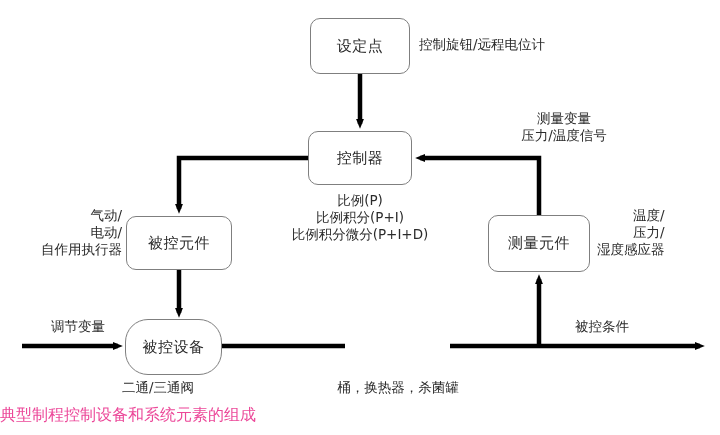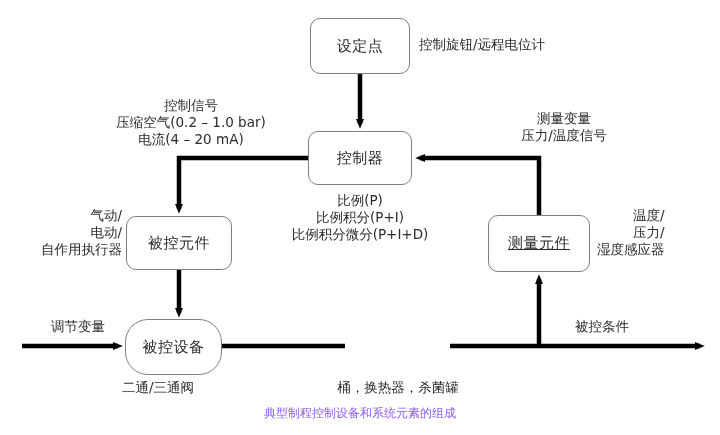--- a/index.html
+++ b/index.html
@@ -42,23 +42,23 @@
     font-size: 13.5px;
     line-height: 17px;
     white-space: pre;
     z-index: 4;
   }
   .anno.center { text-align: center; }
   .anno.right  { text-align: right; }
   .anno.left   { text-align: right; }
   .caption {
     position: absolute;
-    color: #8b5cf6;
-    font-size: 12px;
-    text-align: center;
+    color: #ec4899;
+    font-size: 16px;
+    text-align: left;
     width: 720px;
     left: 0;
     z-index: 4;
   }
 </style>
 </head>
 <body>
 
 <div id="diagram-root">
 
@@ -96,29 +96,26 @@
 
   <div class="node" style="left:126px; top:216px; width:106px; height:54px;">
     <span>被控元件</span>
   </div>
 
   <div class="node" style="left:125px; top:319px; width:97px; height:56px;border-radius:23px;">
     <span>被控设备</span>
   </div>
 
 
-  <div class="node" style="left:488px; top:215px; width:102px; height:57px;text-decoration:underline;">
+  <div class="node" style="left:488px; top:215px; width:102px; height:57px;">
     <span>测量元件</span>
   </div>
 
   <div class="anno left" style="left:419px; top:36px;">控制旋钮/远程电位计</div>
 
-  <div class="anno center" style="left:96px; top:97px; width:190px;">控制信号
-压缩空气(0.2 – 1.0 bar)
-电流(4 – 20 mA)</div>
 
   <div class="anno center" style="left:489px; top:110px; width:150px;">测量变量
 压力/温度信号</div>
 
   <div class="anno right" style="left:14px; top:207px; width:108px;">气动/
 电动/
 自作用执行器</div>
 
   <div class="anno center" style="left:272px; top:192px; width:176px;">比例(P)
 比例积分(P+I)

